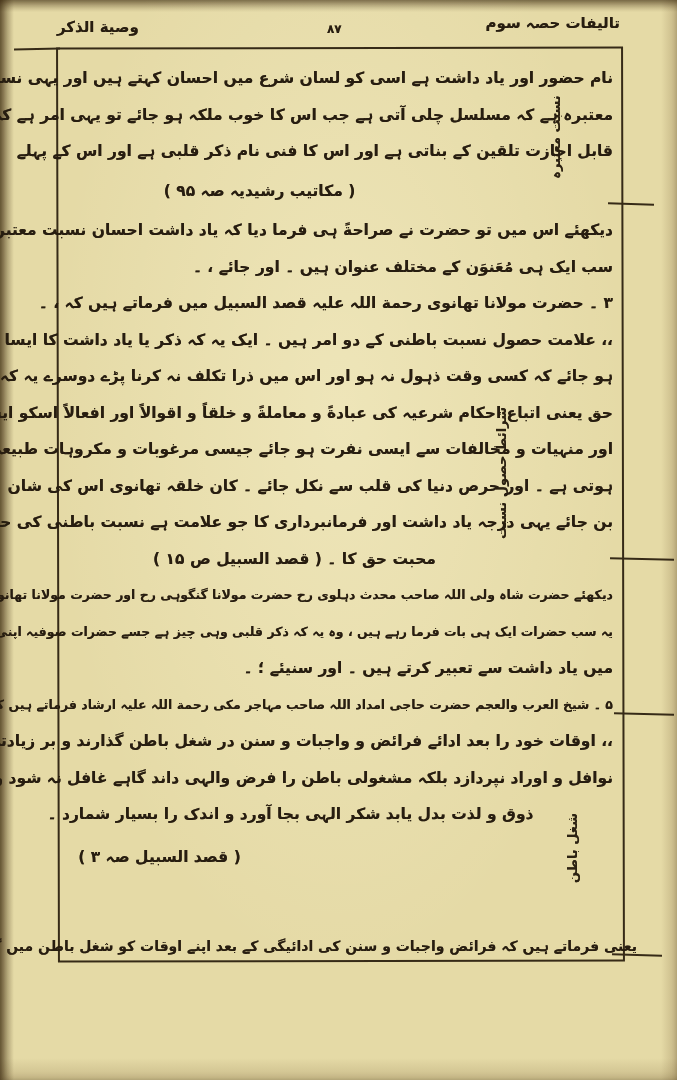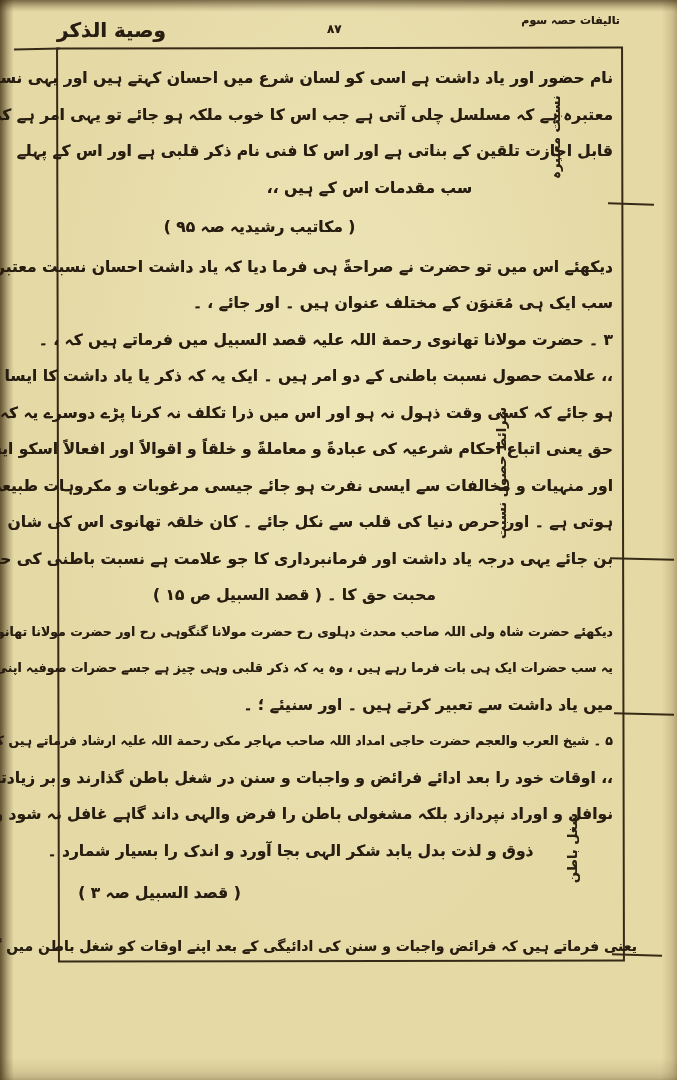--- a/index.html
+++ b/index.html
@@ -12,23 +12,23 @@
       linear-gradient(270deg, rgba(120,95,55,.30) 0px, rgba(120,95,55,0) 16px),
       linear-gradient(0deg, rgba(120,95,55,.25) 0px, rgba(120,95,55,0) 22px),
       #e5daa6;
     box-shadow: inset 5px 0 10px -3px rgba(50,32,10,.55), inset 0 5px 9px -3px rgba(50,32,10,.4);
     font-family:"DejaVu Sans", sans-serif;
     color:#271d10;
   }
   .ink{color:#271d10;text-shadow:0 0 .5px rgba(40,26,10,.65);}
   
   .hdr{position:absolute;font-weight:700;white-space:nowrap;}
-  .hdr-right{top:14px;right:57px;font-size:11px;}
+  .hdr-right{top:14px;right:57px;font-size:15px;}
   .hdr-center{top:22px;left:327px;font-size:12px;letter-spacing:11px;direction:ltr;}
-  .hdr-left{top:18px;left:57px;font-size:20px;}
+  .hdr-left{top:18px;left:57px;font-size:15px;}
   
   .top-rule-ext{position:absolute;left:14px;top:48px;width:46px;height:2px;background:#362a17;transform:rotate(-1.2deg);}
   .frame{position:absolute;left:57px;top:47px;width:563px;height:911px;border:2px solid #362a17;transform:rotate(-.12deg);}
   .tick{position:absolute;height:2px;background:#362a17;}
   .tick1{left:608px;top:203px;width:46px;transform:rotate(2deg);}
   .tick2{left:610px;top:558px;width:64px;transform:rotate(1.5deg);}
   .tick3{left:614px;top:713px;width:60px;transform:rotate(1.5deg);}
   .tick4{left:612px;top:954px;width:50px;transform:rotate(2deg);}
   
   .mnote{position:absolute;width:0;height:0;}
@@ -78,21 +78,20 @@
 
   <div class="mnote mnote1"><span class="ink">نسبت معتبرہ</span></div>
   <div class="mnote mnote2"><span class="ink">شرائط حصول نسبت</span></div>
   <div class="mnote mnote3"><span class="ink">شغل باطن</span></div>
 
   <div class="textcol">
 
     <div class="line ink">نام حضور اور یاد داشت ہے اسی کو لسان شرع میں احسان کہتے ہیں اور یہی نسبت</div>
     <div class="line ink">معتبرہ ہے کہ مسلسل چلی آتی ہے جب اس کا خوب ملکہ ہو جائے تو یہی امر ہے کہ</div>
     <div class="line ink">قابل اجازت تلقین کے بناتی ہے اور اس کا فنی نام ذکر قلبی ہے اور اس کے پہلے</div>
-    <div class="line center shift-r30 ink">سب مقدمات اس کے ہیں ،،</div>
 
     <div class="line center cite shift-l80 ink">( مکاتیب رشیدیہ صہ ۹۵ )</div>
 
     <div class="line ink">دیکھئے اس میں تو حضرت نے صراحةً ہی فرما دیا کہ یاد داشت احسان نسبت معتبرہ اور ذکر قلبی یہ</div>
     <div class="line end ink">سب ایک ہی مُعَنوَن کے مختلف عنوان ہیں ۔ اور جائے ، ۔</div>
 
     <div class="line ink">۳ ۔ حضرت مولانا تھانوی رحمة اللہ علیہ قصد السبیل میں فرماتے ہیں کہ ، ۔</div>
     <div class="line ink">،، علامت حصول نسبت باطنی کے دو امر ہیں ۔ ایک یہ کہ ذکر یا یاد داشت کا ایسا ملکہ</div>
     <div class="line ink">ہو جائے کہ کسی وقت ذہول نہ ہو اور اس میں ذرا تکلف نہ کرنا پڑے دوسرے یہ کہ اطاعت</div>
     <div class="line ink">حق یعنی اتباع احکام شرعیہ کی عبادةً و معاملةً و خلقاً و اقوالاً اور افعالاً اسکو ایسی رغبت</div>

